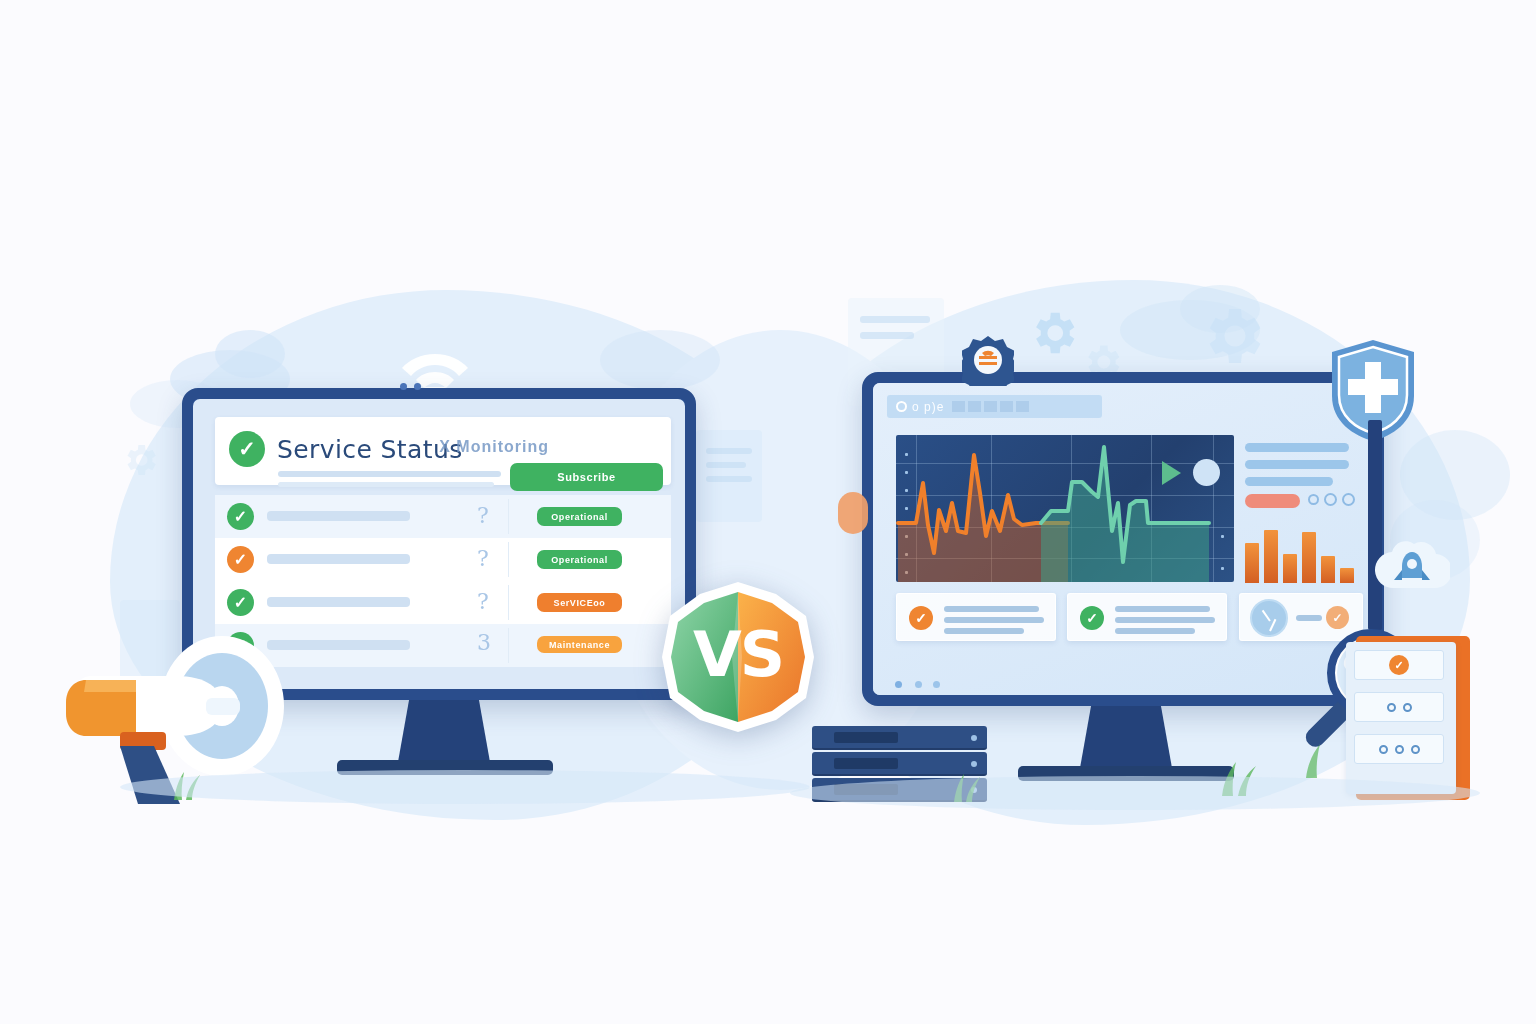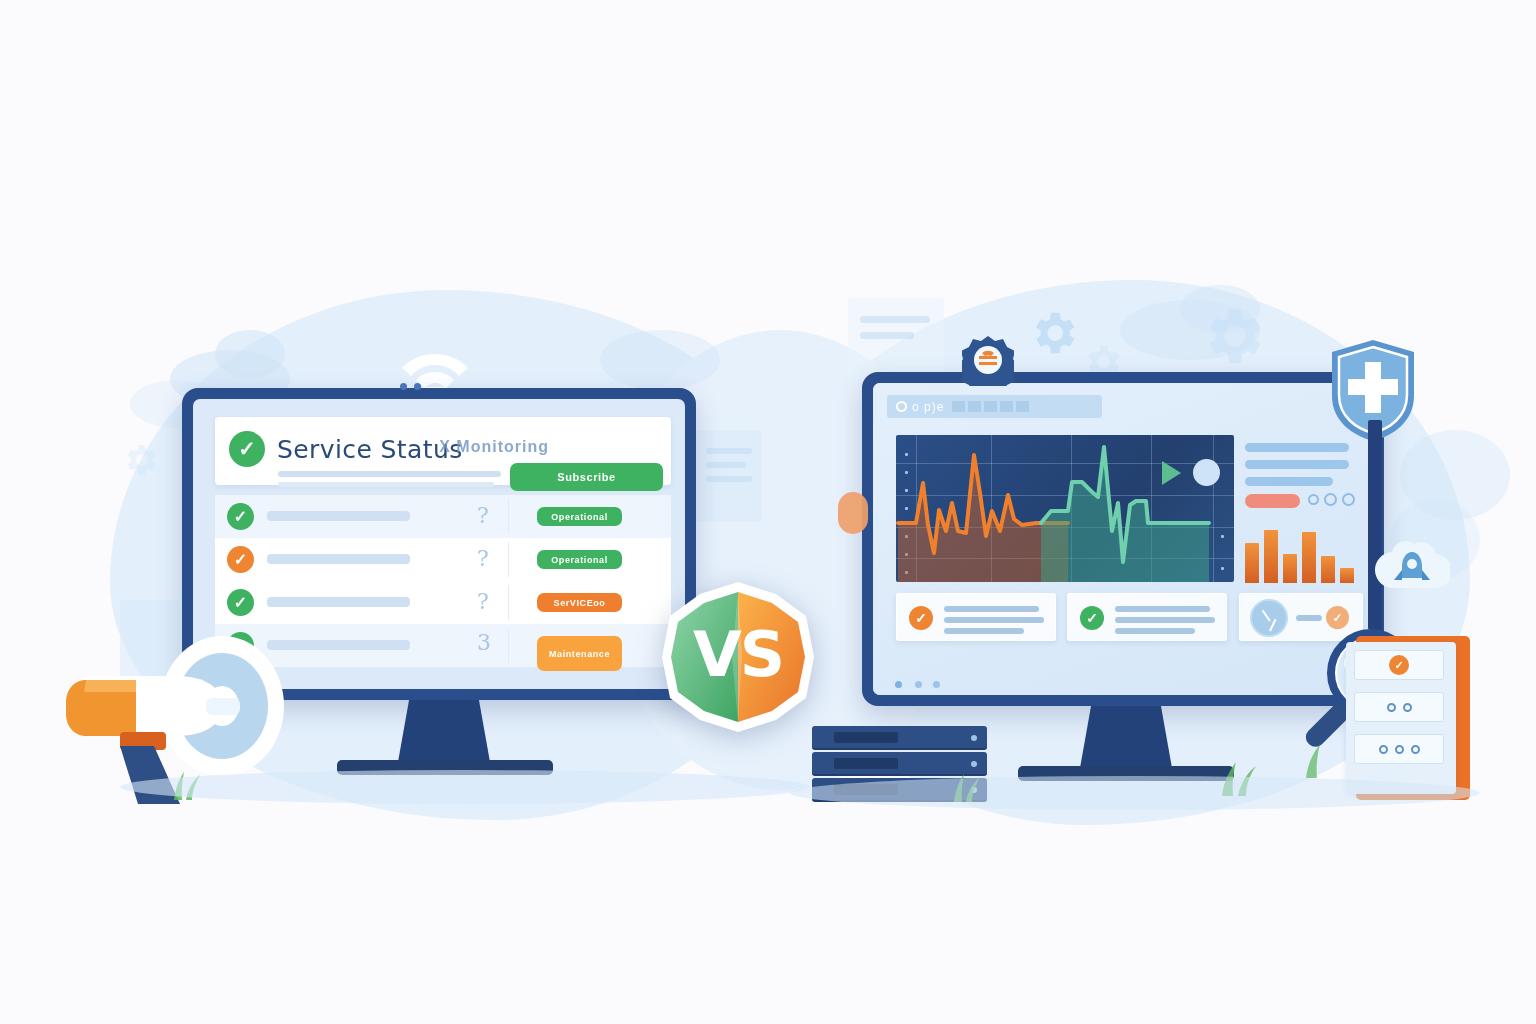--- a/index.html
+++ b/index.html
@@ -260,21 +260,21 @@
         <div class="qmark" style="left:262px;top:8px;">?</div>
         <div class="row-sep" style="left:293px;top:4px;bottom:4px;"></div>
         <div class="badge orange" style="left:322px;top:12px;width:85px;height:19px;">SerVICEoo</div>
       </div>
 
       <div class="row alt" style="top:225px;">
         <div class="check green" style="left:12px;top:8px;width:27px;height:27px;font-size:16px;">✓</div>
         <div class="bar" style="left:52px;top:16px;width:143px;height:10px;"></div>
         <div class="qmark" style="left:262px;top:6px;">3</div>
         <div class="row-sep" style="left:293px;top:4px;bottom:4px;"></div>
-        <div class="badge lightorange" style="left:322px;top:12px;width:85px;height:35px;">Maintenance</div>
+        <div class="badge lightorange" style="left:322px;top:12px;width:85px;height:17px;">Maintenance</div>
       </div>
     </div>
     <div class="mon-dot" style="left:218px;top:-5px;"></div>
     <div class="mon-dot" style="left:232px;top:-5px;"></div>
   </div>
   <div class="mon-neck" style="left:398px;top:700px;width:92px;height:62px;clip-path:polygon(12% 0,88% 0,100% 100%,0 100%);"></div>
   <div class="mon-base" style="left:337px;top:760px;width:216px;height:15px;"></div>
 
   <div class="monitor" style="left:862px;top:372px;width:522px;height:334px;">
     <div class="mon-bezel" style="background:#2a4d8c;"></div>

